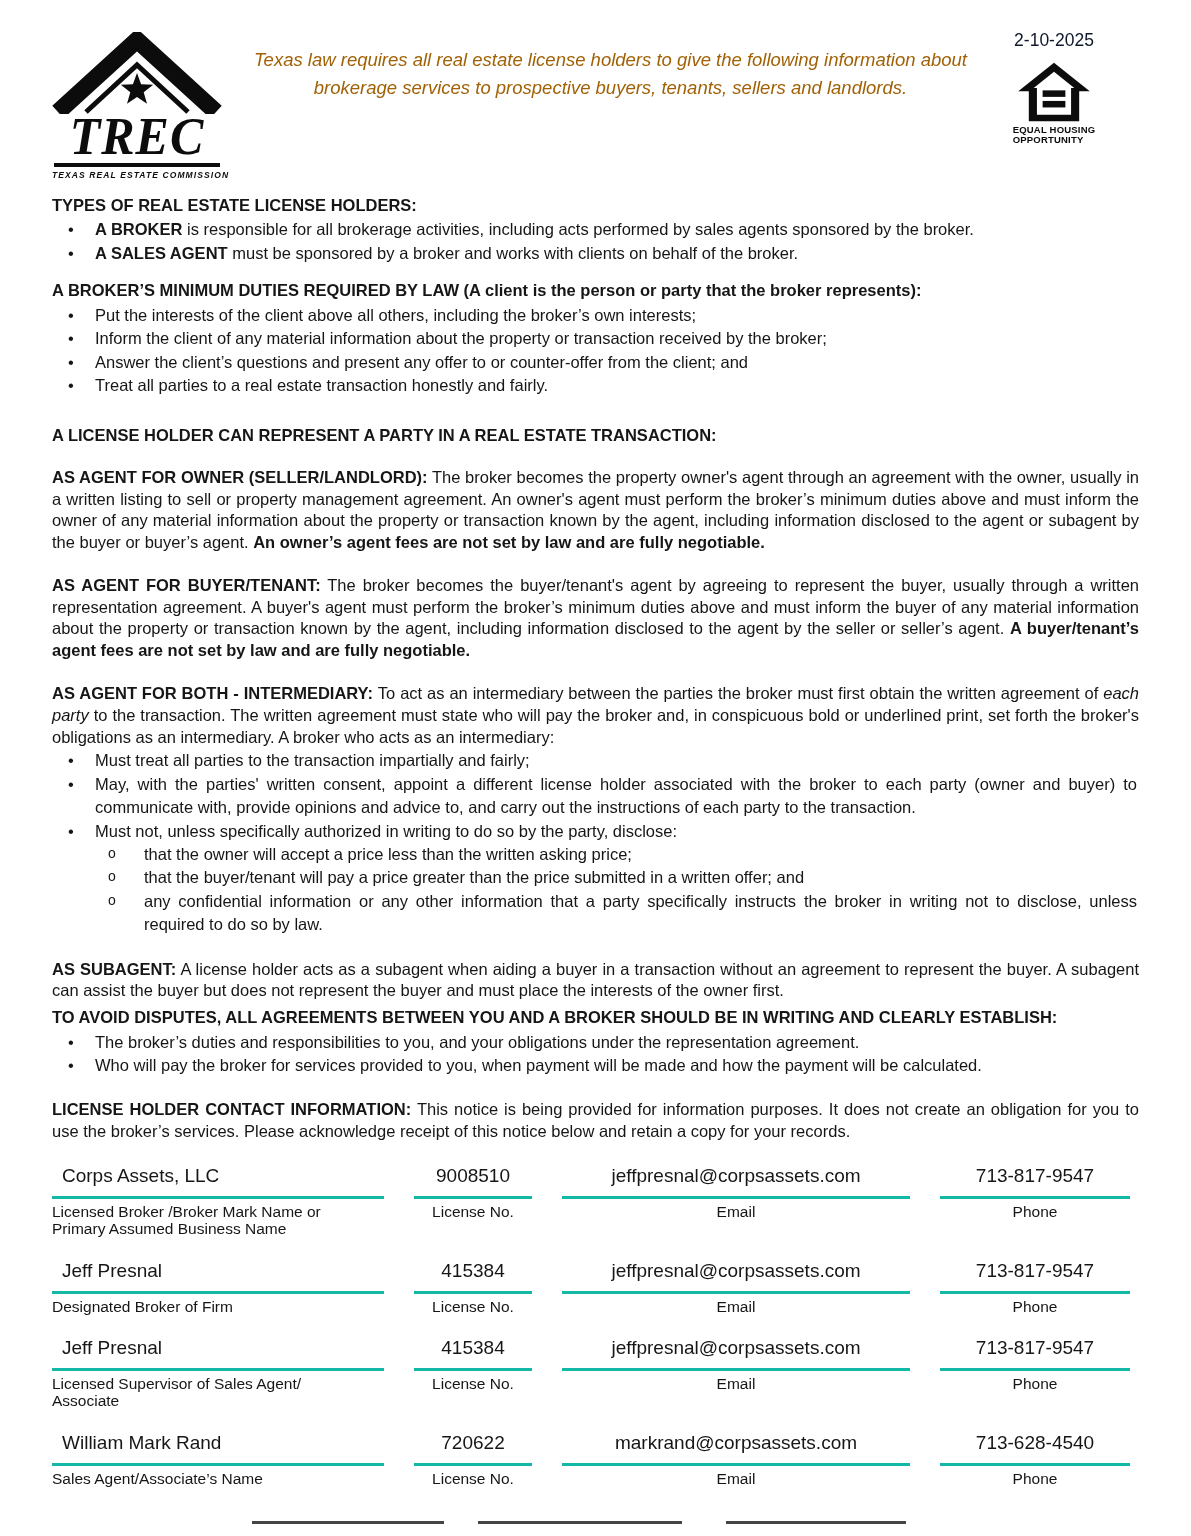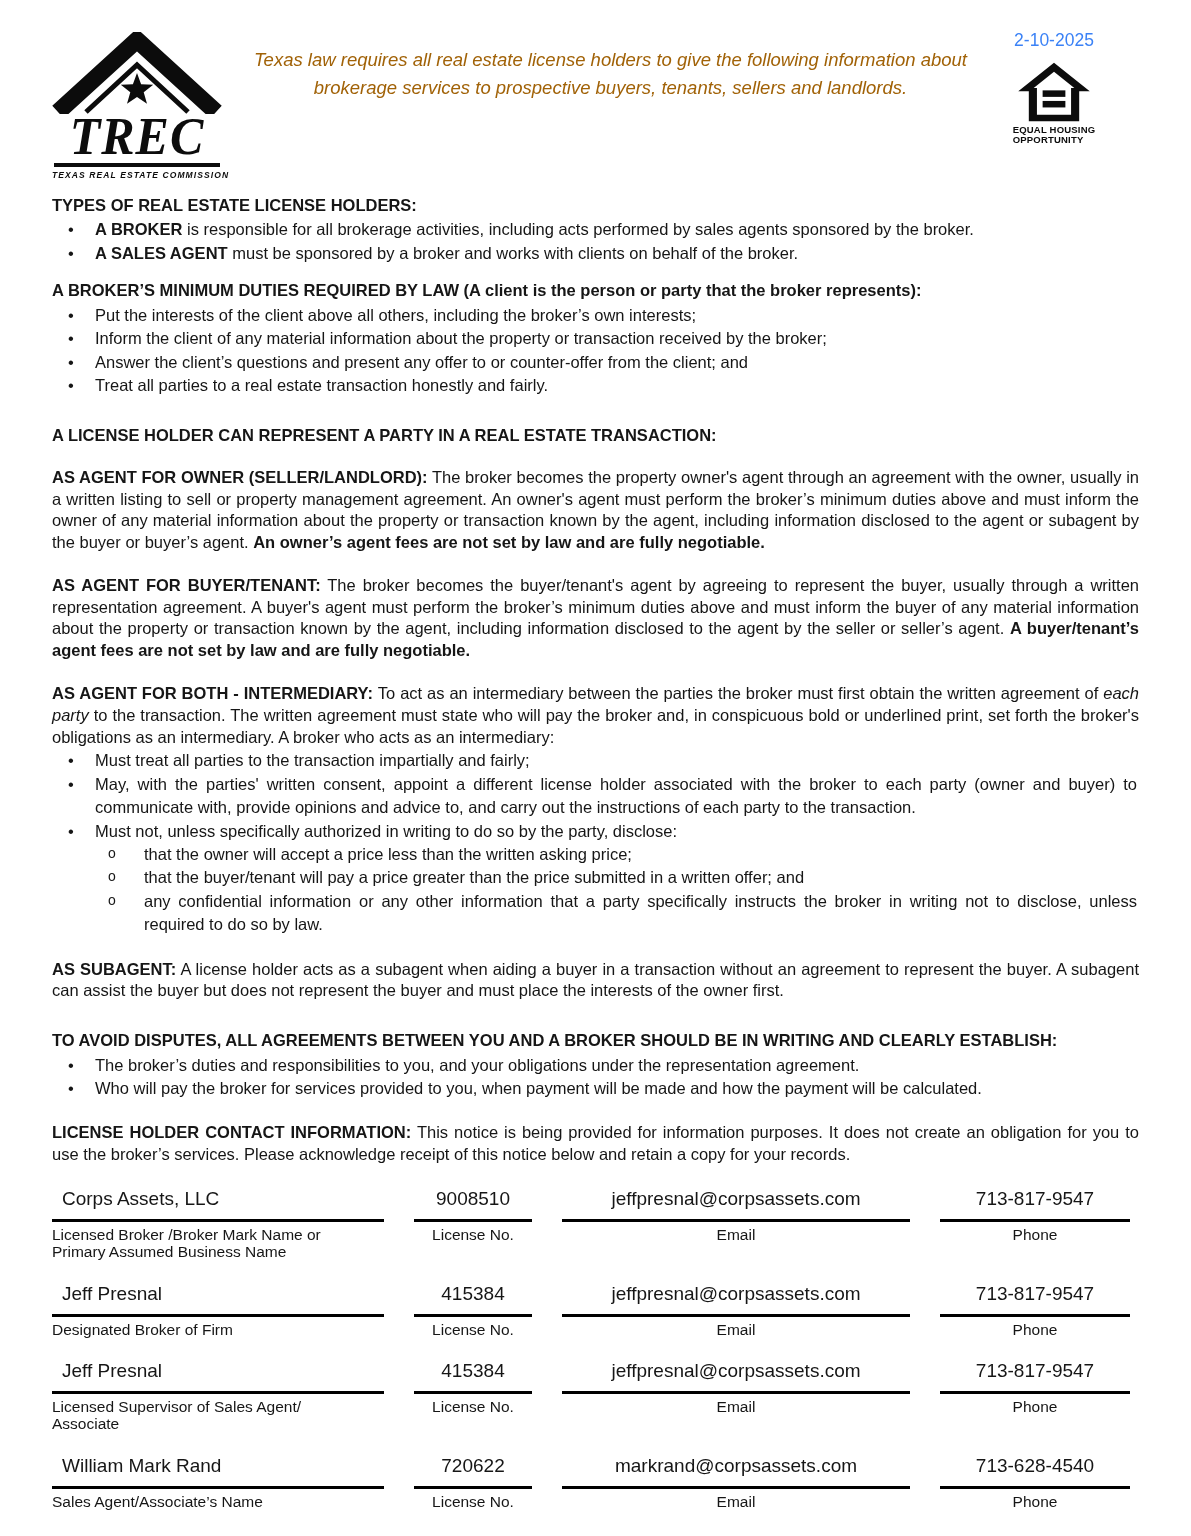--- a/index.html
+++ b/index.html
@@ -10,21 +10,21 @@
   .header { display:grid; grid-template-columns:200px 1fr 170px; align-items:start; }
   .trec-logo { width:170px; padding-top:8px; text-align:center;font-style:italic; }
   .trec-roof { display:block; margin:0 auto; }
   .trec-acronym { font-family:"Liberation Serif", serif; font-weight:900; font-size:50px; line-height:0.9; letter-spacing:1px; color:#0c0c0c; transform:scaleY(1.05); }
   .trec-rule { border-top:4px solid #0c0c0c; margin:4px 2px 3px 2px; }
   .trec-caption { font-size:8.5px; font-weight:700; letter-spacing:1.1px; color:#0c0c0c; white-space:nowrap; }
   .header-center { text-align:center; padding-top:22px; }
   .doc-title { font-family:"Liberation Serif", serif; font-weight:700; font-size:30px; color:#0d0d0d; margin:0 0 8px 0; }
   .doc-subtitle { font-style:italic; font-size:18.5px; line-height:1.5; max-width:745px; margin:0 auto; color:#a16207; }
   .header-right { text-align:center; padding-top:6px; }
-  .form-date { font-size:17.5px; color:#3b82f6; margin-bottom:10px; }
+  .form-date { font-size:17.5px; color:#0f172a; margin-bottom:10px; }
   .eho { display:inline-block; text-align:left; }
   .eho svg { display:block; margin:0 auto; }
   .eho-caption { font-size:9.5px; font-weight:700; line-height:1.05; letter-spacing:0.2px; color:#0c0c0c; margin-top:2px; }
 
   
   .content { margin-top:14px; }
   .sec { margin-top:15px; }
   .sec-heading { font-weight:700; font-size:16.5px; line-height:1.3; margin:0 0 2px 0; }
   .para { font-size:16.5px; line-height:1.32; text-align:justify; margin:0; }
   .seg-b { font-weight:700; }
@@ -33,21 +33,21 @@
   .b-row { display:flex; padding-left:16px; font-size:16.5px; line-height:1.42; }
   .b-marker { flex:none; width:27px; }
   .b-text { flex:1; text-align:justify; padding-right:2px; }
   .sub .b-row { padding-left:56px; }
   .sub .b-marker { width:36px; font-size:14px; padding-top:1px; }
 
   
   .ct { margin-top:14px; }
   .ct-row { display:grid; grid-template-columns:332px 118px 348px 190px; column-gap:30px; margin-bottom:14px; }
   .ct-cell { display:flex; flex-direction:column; }
-  .ct-value { border-bottom:3px solid #000000; padding:4px 4px 9px 10px; font-size:19px; min-height:26px; display:flex; align-items:flex-end; }
+  .ct-value { border-bottom:3px solid #14b8a6; padding:4px 4px 9px 10px; font-size:19px; min-height:26px; display:flex; align-items:flex-end; }
   .ct-cell.c2 .ct-value, .ct-cell.c3 .ct-value, .ct-cell.c4 .ct-value { justify-content:center; padding-left:4px; }
   .ct-label { font-size:15.5px; line-height:1.12; padding-top:4px; white-space:pre-line; }
   .ct-cell.c2 .ct-label, .ct-cell.c3 .ct-label, .ct-cell.c4 .ct-label { text-align:center; }
 
   
   .sig { position:relative; margin-top:34px; margin-left:200px; width:700px; }
   .sig-lines { display:flex; }
   .sig-line { border-top:3px solid #444; height:0; }
   .sl1 { width:192px; }
   .sl-gap1 { width:34px; }
@@ -172,21 +172,21 @@
             <span class="b-text">any confidential information or any other information that a party specifically instructs the broker in writing not to disclose, unless required to do so by law.</span>
           </div>
         </div>
       </div>
     </div>
 
     <div class="sec" style="margin-top:22px;">
       <p class="para"><span class="seg-b">AS SUBAGENT:</span><span> A license holder acts as a subagent when aiding a buyer in a transaction without an agreement to represent the buyer. A subagent can assist the buyer but does not represent the buyer and must place the interests of the owner first.</span></p>
     </div>
 
-    <div class="sec" style="margin-top:28px;">
+    <div class="sec" style="margin-top:5px;">
       <div class="sec-heading">TO AVOID DISPUTES, ALL AGREEMENTS BETWEEN YOU AND A BROKER SHOULD BE IN WRITING AND CLEARLY ESTABLISH:</div>
       <div class="blist">
         <div class="b-row">
           <span class="b-marker">•</span>
           <span class="b-text">The broker’s duties and responsibilities to you, and your obligations under the representation agreement.</span>
         </div>
         <div class="b-row">
           <span class="b-marker">•</span>
           <span class="b-text">Who will pay the broker for services provided to you, when payment will be made and how the payment will be calculated.</span>
         </div>

